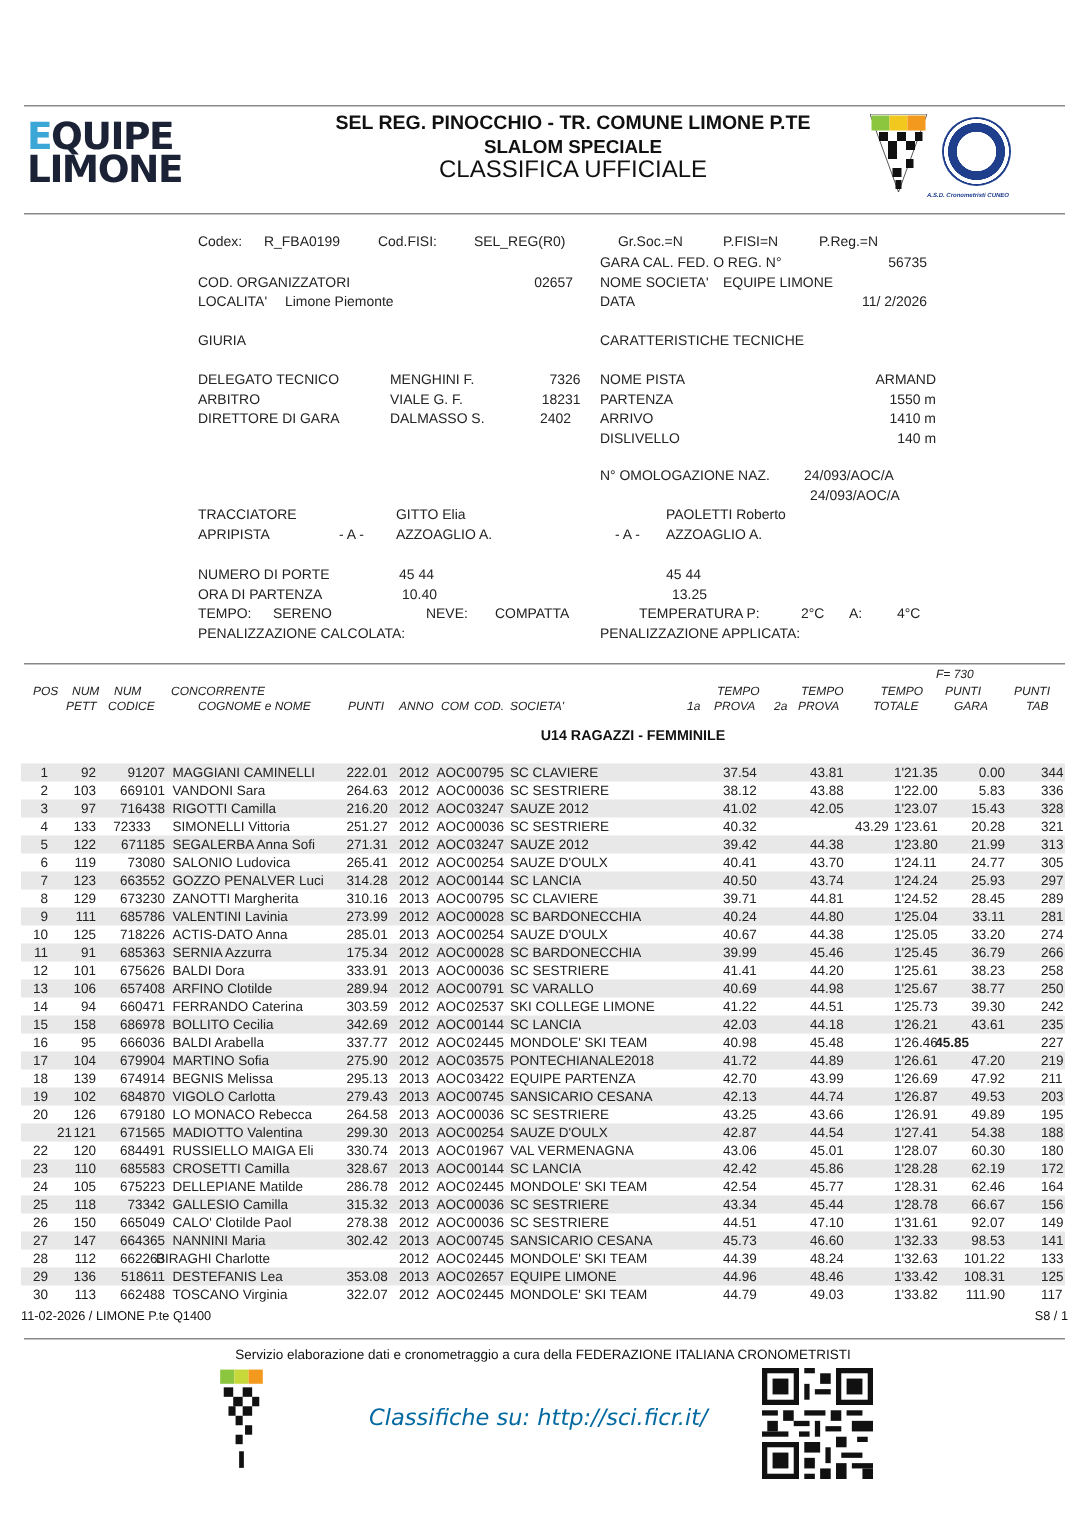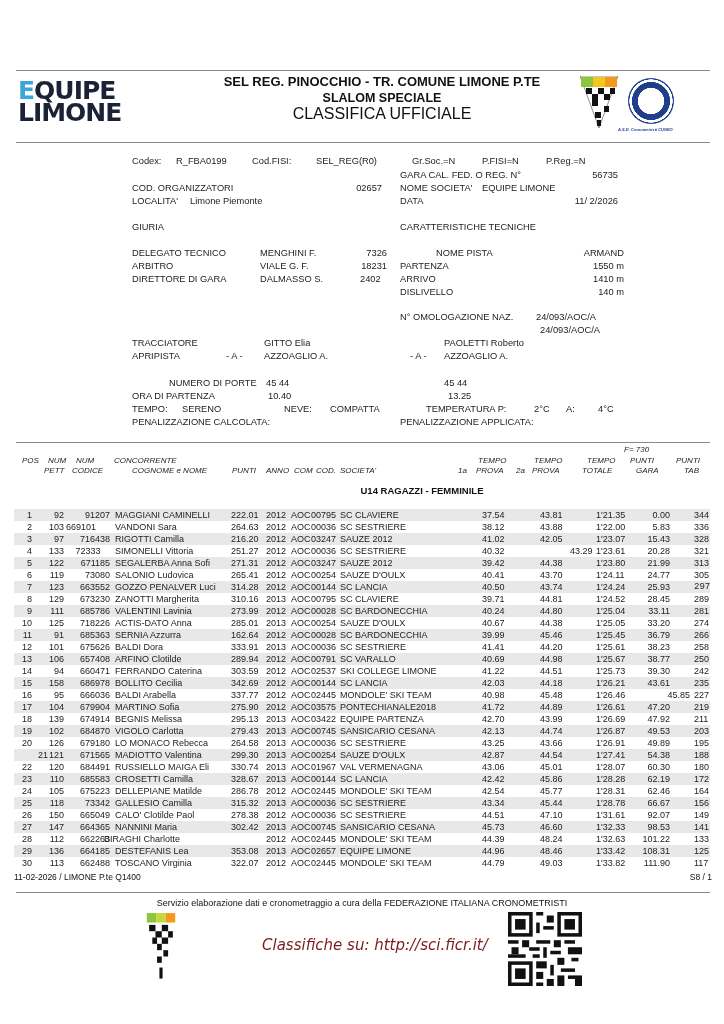--- a/index.html
+++ b/index.html
@@ -29,21 +29,21 @@
 
   
   .row { position: absolute; left: 14px; width: 696px; height: 12px; font-size: 9px; color: #222; }
   .row.alt { background: #e8e8e8; }
   .row span { position: absolute; top: 0; line-height: 12px; white-space: nowrap; }
   .r { text-align: right; }
 
   .footer-left { left: 14px; top: 872px; font-size: 8.5px; }
   .footer-right { right: 12px; top: 872px; font-size: 8.5px; }
   .service { left: 0; width: 724px; top: 898px; text-align: center; font-size: 9px; }
-  .classifiche { left: 262px; top: 936px; font-family: "DejaVu Sans", sans-serif; font-style: italic; font-size: 15px; color: #7f1d1d; }
+  .classifiche { left: 246px; top: 936px; font-family: "DejaVu Sans", sans-serif; font-style: italic; font-size: 15px; color: #0369a1; }
   .qr { position: absolute; left: 508px; top: 912px; width: 74px; height: 74px; }
 </style>
 </head>
 <body>
 
 <div class="hr" style="left:16px; top:70px; width:694px;"></div>
 
 <div class="logo-equipe">
   <div class="l1"><span class="e">E</span><span id="logoRest">QUIPE</span></div>
   <div class="l2">LIMONE</div>
@@ -102,21 +102,21 @@
 <div class="abs info" style="left:132px; top:248px;">DELEGATO TECNICO</div>
 <div class="abs info" style="left:260px; top:248px;">MENGHINI F.</div>
 <div class="abs info r" style="right:337px; top:248px;">7326</div>
 <div class="abs info" style="left:132px; top:261px;">ARBITRO</div>
 <div class="abs info" style="left:260px; top:261px;">VIALE G. F.</div>
 <div class="abs info r" style="right:337px; top:261px;">18231</div>
 <div class="abs info" style="left:132px; top:274px;">DIRETTORE DI GARA</div>
 <div class="abs info" style="left:260px; top:274px;">DALMASSO S.</div>
 <div class="abs info" style="left:360px; top:274px;">2402</div>
 
-<div class="abs info" style="left:400px; top:248px;margin-left:36px;">NOME PISTA</div>
+<div class="abs info" style="left:400px; top:248px;">NOME PISTA</div>
 <div class="abs info r" style="right:100px; top:248px;">ARMAND</div>
 <div class="abs info" style="left:400px; top:261px;">PARTENZA</div>
 <div class="abs info r" style="right:100px; top:261px;">1550 m</div>
 <div class="abs info" style="left:400px; top:274px;">ARRIVO</div>
 <div class="abs info r" style="right:100px; top:274px;">1410 m</div>
 <div class="abs info" style="left:400px; top:287px;">DISLIVELLO</div>
 <div class="abs info r" style="right:100px; top:287px;">140 m</div>
 
 <div class="abs info" style="left:400px; top:312px;">N° OMOLOGAZIONE NAZ.</div>
 <div class="abs info" style="left:536px; top:312px;">24/093/AOC/A</div>
@@ -125,21 +125,21 @@
 <div class="abs info" style="left:132px; top:338px;">TRACCIATORE</div>
 <div class="abs info" style="left:264px; top:338px;">GITTO Elia</div>
 <div class="abs info" style="left:444px; top:338px;">PAOLETTI Roberto</div>
 
 <div class="abs info" style="left:132px; top:351px;">APRIPISTA</div>
 <div class="abs info" style="left:226px; top:351px;">- A -</div>
 <div class="abs info" style="left:264px; top:351px;">AZZOAGLIO A.</div>
 <div class="abs info" style="left:410px; top:351px;">- A -</div>
 <div class="abs info" style="left:444px; top:351px;">AZZOAGLIO A.</div>
 
-<div class="abs info" style="left:132px; top:378px;margin-left:37px;">NUMERO DI PORTE</div>
+<div class="abs info" style="left:132px; top:378px;">NUMERO DI PORTE</div>
 <div class="abs info" style="left:266px; top:378px;">45   44</div>
 <div class="abs info" style="left:444px; top:378px;">45   44</div>
 
 <div class="abs info" style="left:132px; top:391px;">ORA DI PARTENZA</div>
 <div class="abs info" style="left:268px; top:391px;">10.40</div>
 <div class="abs info" style="left:448px; top:391px;">13.25</div>
 
 <div class="abs info" style="left:132px; top:404px;">TEMPO:</div>
 <div class="abs info" style="left:182px; top:404px;">SERENO</div>
 <div class="abs info" style="left:284px; top:404px;">NEVE:</div>
@@ -195,21 +195,21 @@
       <span style="left: 326px; width: 120px;">SC CLAVIERE</span>
       <span style="left: 468px; width: 30px;">37.54</span>
       <span style="left: 526px; width: 30px;">43.81</span>
       <span style="left: 582px; width: 36px;">1'21.35</span>
       <span style="left: 616px; width: 40px; text-align: right;">0.00</span>
       <span style="left: 680px; width: 20px;">344</span>
     </div>
     <div class="row" style="top: 521px;">
       <span style="left: 0px; width: 18px; text-align: right;">2</span>
       <span style="left: 22px; width: 28px; text-align: right;">103</span>
-      <span style="left: 52px; width: 44px; ">669101</span>
+      <span style="left: 52px; width: 44px; text-align: right;">669101</span>
       <span style="left: 101px; width: 118px;">VANDONI Sara</span>
       <span style="left: 217px; width: 34px;">264.63</span>
       <span style="left: 252px; width: 22px;">2012</span>
       <span style="left: 277px; width: 20px;">AOC</span>
       <span style="left: 297px; width: 30px;">00036</span>
       <span style="left: 326px; width: 120px;">SC SESTRIERE</span>
       <span style="left: 468px; width: 30px;">38.12</span>
       <span style="left: 526px; width: 30px;">43.88</span>
       <span style="left: 582px; width: 36px;">1'22.00</span>
       <span style="left: 616px; width: 40px; text-align: right;">5.83</span>
@@ -286,21 +286,21 @@
       <span style="left: 101px; width: 118px;">GOZZO PENALVER Luci</span>
       <span style="left: 217px; width: 34px;">314.28</span>
       <span style="left: 252px; width: 22px;">2012</span>
       <span style="left: 277px; width: 20px;">AOC</span>
       <span style="left: 297px; width: 30px;">00144</span>
       <span style="left: 326px; width: 120px;">SC LANCIA</span>
       <span style="left: 468px; width: 30px;">40.50</span>
       <span style="left: 526px; width: 30px;">43.74</span>
       <span style="left: 582px; width: 36px;">1'24.24</span>
       <span style="left: 616px; width: 40px; text-align: right;">25.93</span>
-      <span style="left: 680px; width: 20px; font-family: Liberation Mono, monospace;">297</span>
+      <span style="left: 680px; width: 20px;">297</span>
     </div>
     <div class="row" style="top: 593px;">
       <span style="left: 0px; width: 18px; text-align: right;">8</span>
       <span style="left: 22px; width: 28px; text-align: right;">129</span>
       <span style="left: 52px; width: 44px; text-align: right;">673230</span>
       <span style="left: 101px; width: 118px;">ZANOTTI Margherita</span>
       <span style="left: 217px; width: 34px;">310.16</span>
       <span style="left: 252px; width: 22px;">2013</span>
       <span style="left: 277px; width: 20px;">AOC</span>
       <span style="left: 297px; width: 30px;">00795</span>
@@ -341,21 +341,21 @@
       <span style="left: 526px; width: 30px;">44.38</span>
       <span style="left: 582px; width: 36px;">1'25.05</span>
       <span style="left: 616px; width: 40px; text-align: right;">33.20</span>
       <span style="left: 680px; width: 20px;">274</span>
     </div>
     <div class="row alt" style="top: 629px;">
       <span style="left: 0px; width: 18px; text-align: right;">11</span>
       <span style="left: 22px; width: 28px; text-align: right;">91</span>
       <span style="left: 52px; width: 44px; text-align: right;">685363</span>
       <span style="left: 101px; width: 118px;">SERNIA Azzurra</span>
-      <span style="left: 217px; width: 34px;">162.64</span>
+      <span style="left: 217px; width: 34px;">175.34</span>
       <span style="left: 252px; width: 22px;">2012</span>
       <span style="left: 277px; width: 20px;">AOC</span>
       <span style="left: 297px; width: 30px;">00028</span>
       <span style="left: 326px; width: 120px;">SC BARDONECCHIA</span>
       <span style="left: 468px; width: 30px;">39.99</span>
       <span style="left: 526px; width: 30px;">45.46</span>
       <span style="left: 582px; width: 36px;">1'25.45</span>
       <span style="left: 616px; width: 40px; text-align: right;">36.79</span>
       <span style="left: 680px; width: 20px;">266</span>
     </div>
@@ -429,21 +429,21 @@
       <span style="left: 52px; width: 44px; text-align: right;">666036</span>
       <span style="left: 101px; width: 118px;">BALDI Arabella</span>
       <span style="left: 217px; width: 34px;">337.77</span>
       <span style="left: 252px; width: 22px;">2012</span>
       <span style="left: 277px; width: 20px;">AOC</span>
       <span style="left: 297px; width: 30px;">02445</span>
       <span style="left: 326px; width: 120px;">MONDOLE' SKI TEAM</span>
       <span style="left: 468px; width: 30px;">40.98</span>
       <span style="left: 526px; width: 30px;">45.48</span>
       <span style="left: 582px; width: 36px;">1'26.46</span>
-      <span style="left: 636px; width: 40px; text-align: right;">45.85</span>
+      <span style="left: 592px; width: 40px; text-align: right; font-weight: bold;">45.85</span>
       <span style="left: 680px; width: 20px;">227</span>
     </div>
     <div class="row alt" style="top: 701px;">
       <span style="left: 0px; width: 18px; text-align: right;">17</span>
       <span style="left: 22px; width: 28px; text-align: right;">104</span>
       <span style="left: 52px; width: 44px; text-align: right;">679904</span>
       <span style="left: 101px; width: 118px;">MARTINO Sofia</span>
       <span style="left: 217px; width: 34px;">275.90</span>
       <span style="left: 252px; width: 22px;">2012</span>
       <span style="left: 277px; width: 20px;">AOC</span>
@@ -627,21 +627,21 @@
       <span style="left: 326px; width: 120px;">MONDOLE' SKI TEAM</span>
       <span style="left: 468px; width: 30px;">44.39</span>
       <span style="left: 526px; width: 30px;">48.24</span>
       <span style="left: 582px; width: 36px;">1'32.63</span>
       <span style="left: 616px; width: 40px; text-align: right;">101.22</span>
       <span style="left: 680px; width: 20px;">133</span>
     </div>
     <div class="row alt" style="top: 845px;">
       <span style="left: 0px; width: 18px; text-align: right;">29</span>
       <span style="left: 22px; width: 28px; text-align: right;">136</span>
-      <span style="left: 52px; width: 44px; text-align: right;">664185</span>
+      <span style="left: 52px; width: 44px; text-align: right;">518611</span>
       <span style="left: 101px; width: 118px;">DESTEFANIS Lea</span>
       <span style="left: 217px; width: 34px;">353.08</span>
       <span style="left: 252px; width: 22px;">2013</span>
       <span style="left: 277px; width: 20px;">AOC</span>
       <span style="left: 297px; width: 30px;">02657</span>
       <span style="left: 326px; width: 120px;">EQUIPE LIMONE</span>
       <span style="left: 468px; width: 30px;">44.96</span>
       <span style="left: 526px; width: 30px;">48.46</span>
       <span style="left: 582px; width: 36px;">1'33.42</span>
       <span style="left: 616px; width: 40px; text-align: right;">108.31</span>

